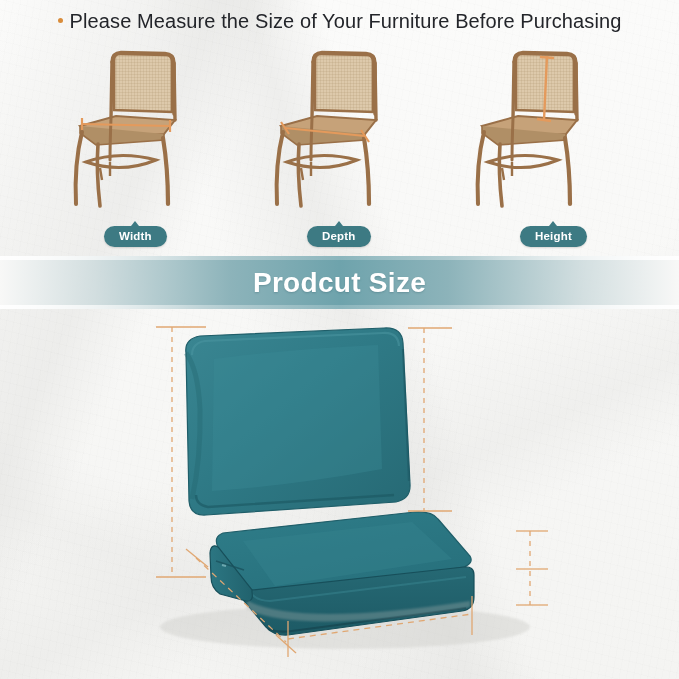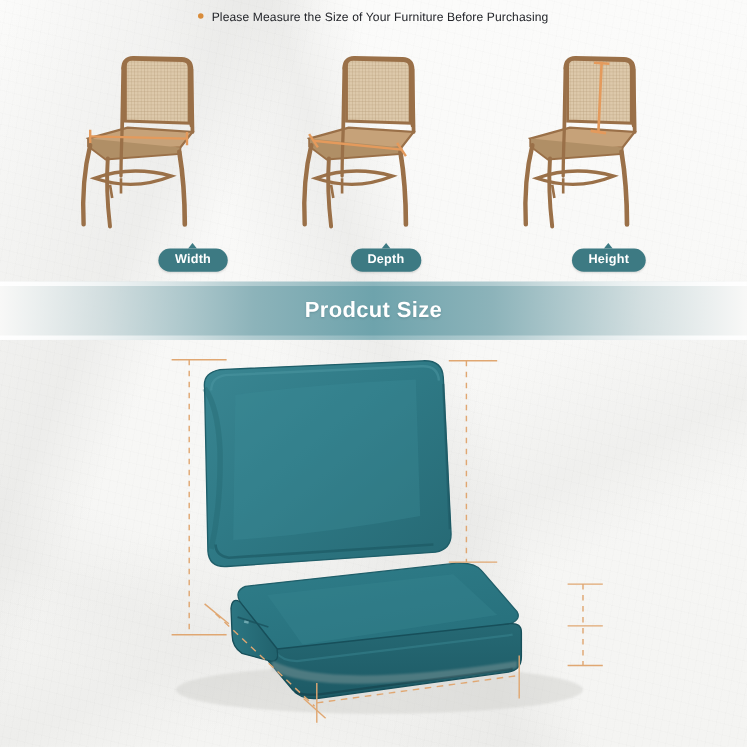--- a/index.html
+++ b/index.html
@@ -37,21 +37,21 @@
       repeating-linear-gradient(14deg, rgba(0,0,0,0) 0 9px, rgba(0,0,0,.010) 9px 10px);
     opacity: .9;
   }
 
   
   .headline {
     position: absolute;
     left: 0; right: 0;
     top: 10px;
     text-align: center;
-    font-size: 11px;
+    font-size: 20px;
     color: #23252a;
     letter-spacing: .1px;
     white-space: nowrap;
   }
   .headline .bullet {
     display: inline-block;
     width: 5px; height: 5px;
     border-radius: 50%;
     background: #d98c3a;
     vertical-align: middle;
@@ -94,22 +94,22 @@
   .pill .notch {
     position: absolute;
     top: -5px;
     left: 50%;
     margin-left: -4px;
     width: 0; height: 0;
     border-left: 4px solid transparent;
     border-right: 4px solid transparent;
     border-bottom: 5px solid #3d7a83;
   }
-  .pill-width  { left: 104px; top: 226px; margin-left: 40px; }
-  .pill-depth  { left: 319px; top: 226px; }
+  .pill-width  { left: 104px; top: 226px; }
+  .pill-depth  { left: 307px; top: 226px; }
   .pill-height { left: 520px; top: 226px; }
 
   
   .banner {
     position: absolute;
     left: 0; right: 0;
     top: 256px;
     height: 53px;
     background: linear-gradient(90deg,
       rgba(248,248,247,1) 0%,
@@ -130,21 +130,21 @@
     left: 0; right: 0;
     height: 4px;
     background: linear-gradient(90deg, rgba(255,255,255,.95) 0%, rgba(255,255,255,.35) 30%, rgba(255,255,255,.2) 50%, rgba(255,255,255,.35) 70%, rgba(255,255,255,.95) 100%);
   }
   .banner::before { top: 0; }
   .banner::after  { bottom: 0; }
   .banner-title {
     position: relative;
     z-index: 2;
     color: #ffffff;
-    font-size: 20px;
+    font-size: 28px;
     font-weight: bold;
     letter-spacing: .3px;
     text-shadow: 0 1px 2px rgba(40,80,88,.28);
   }
 
   
   .product-area {
     position: absolute;
     left: 0; right: 0;
     top: 309px;

